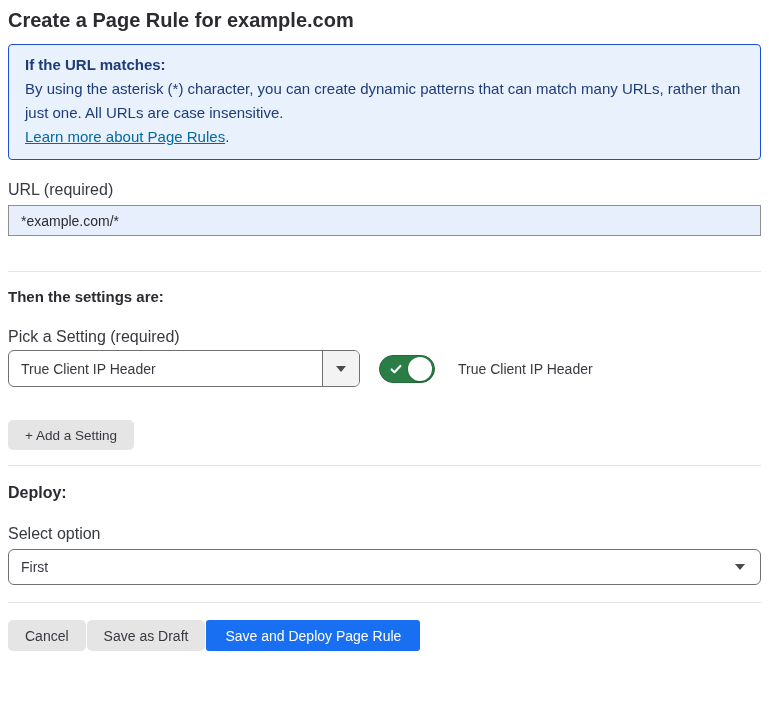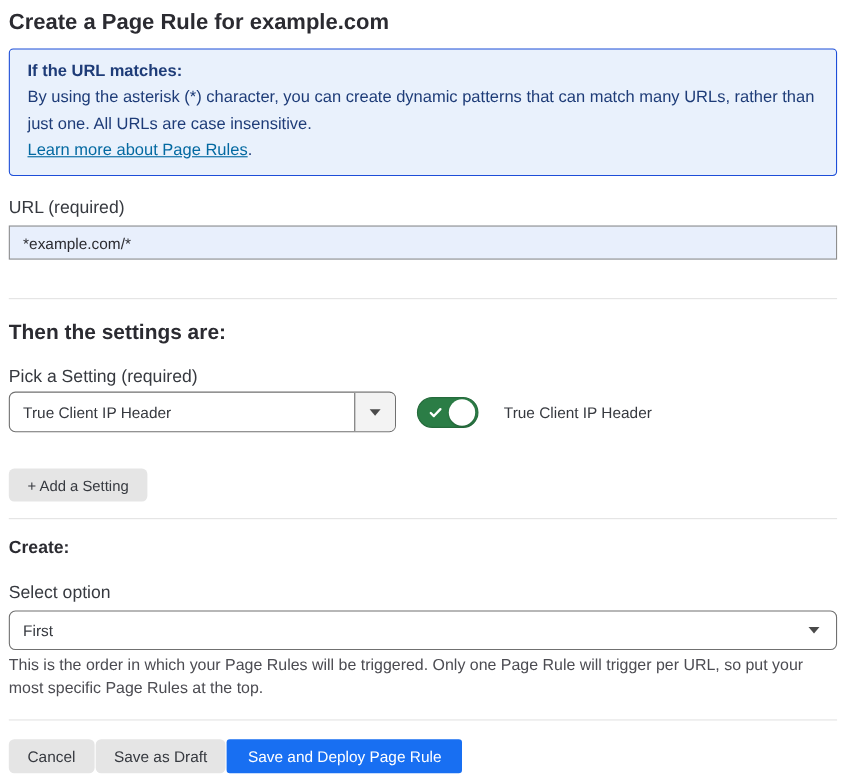--- a/index.html
+++ b/index.html
@@ -66,21 +66,21 @@
     height: 0;
   }
   .divider-1 { margin-top: 35px; }
   .divider-2 { margin-top: 15px; }
   .divider-3 { margin-top: 17px; }
 
   h2.section-heading {
     font-weight: 700;
     color: #2b2b31;
   }
-  .settings-heading { margin-top: 21px; font-size: 19px; line-height: 20px; }
+  .settings-heading { margin-top: 15px; font-size: 15px; line-height: 20px; }
   .order-heading { margin-top: 16px; font-size: 16px; line-height: 22px; }
 
   .setting-row {
     margin-top: 5px;
     display: flex;
     align-items: center;
   }
 
   .select-box {
     display: flex;
@@ -241,32 +241,31 @@
       <span class="toggle-knob"></span>
     </div>
 
     <span class="toggle-label">True Client IP Header</span>
   </div>
 
   <button class="btn-gray add-setting-btn">+ Add a Setting</button>
 
   <hr class="divider divider-2">
 
-  <h2 class="section-heading order-heading">Create:</h2>
+  <h2 class="section-heading order-heading">Deploy:</h2>
 
   <label class="field-label">Select option</label>
 
   <div class="select-box order-select">
     <div class="select-value">First</div>
     <div class="select-caret-wrap">
       <span class="caret-down"></span>
     </div>
   </div>
 
-  <p class="order-help">This is the order in which your Page Rules will be triggered. Only one Page Rule will trigger per URL, so put your most specific Page Rules at the top.</p>
 
   <hr class="divider divider-3">
 
   <div class="footer-actions">
     <button class="btn-gray">Cancel</button>
     <button class="btn-gray">Save as Draft</button>
     <button class="btn-primary">Save and Deploy Page Rule</button>
   </div>
 
 </div>

